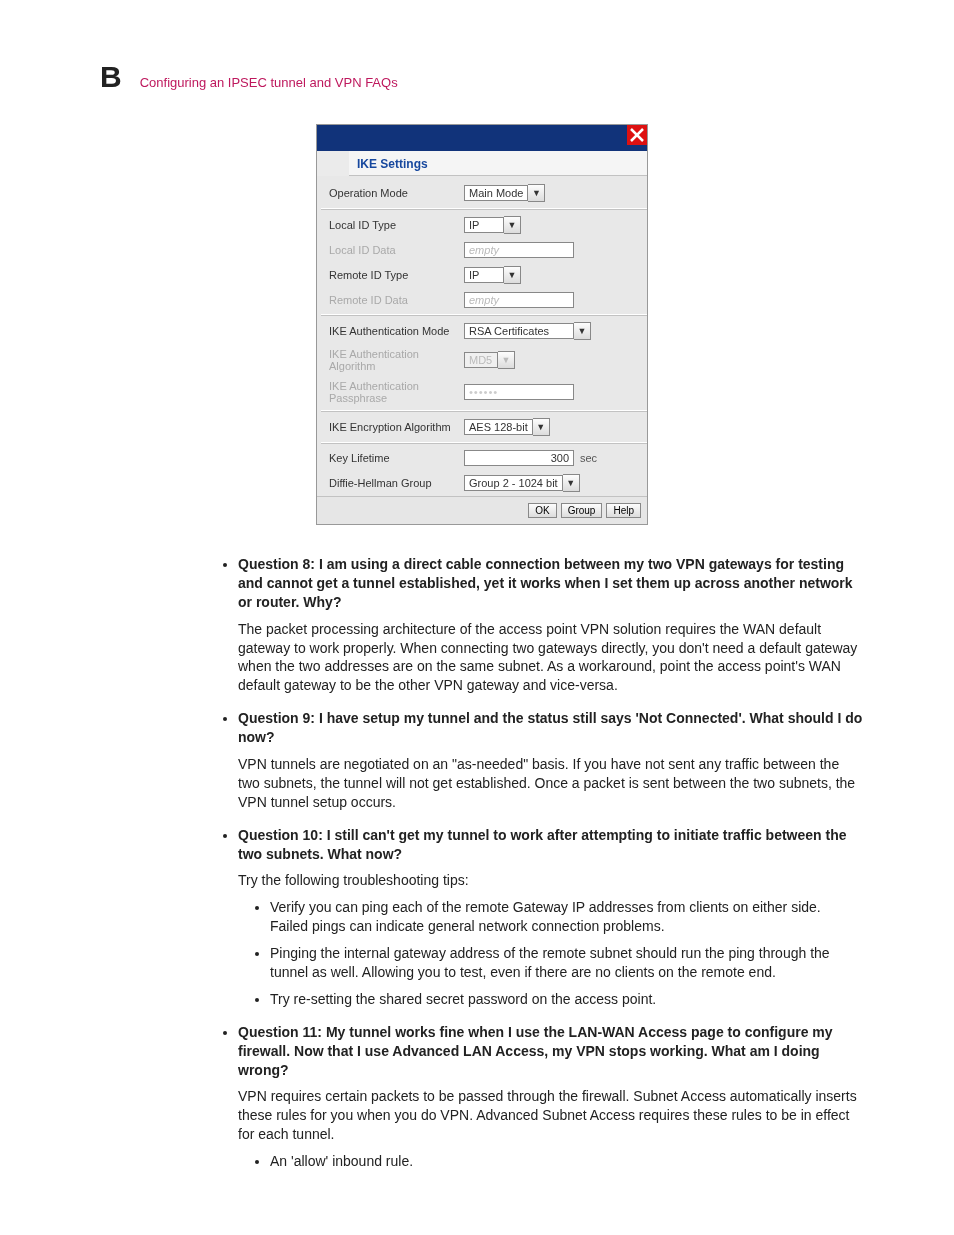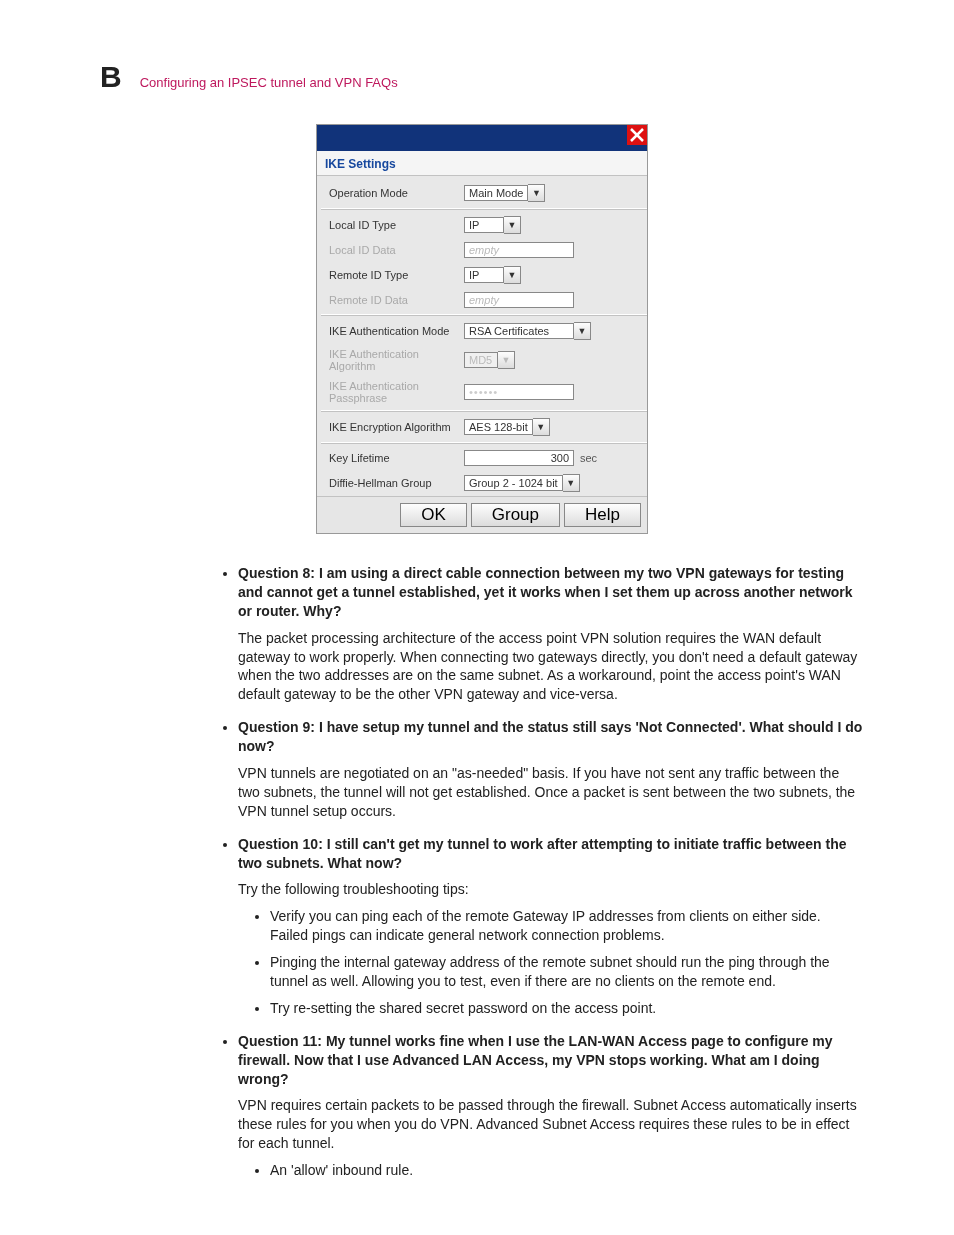--- a/index.html
+++ b/index.html
@@ -54,20 +54,21 @@
     width: 20px;
     height: 20px;
   }
   .dlg-title {
     padding: 6px 8px 4px;
     color: #17489e;
     font-weight: 700;
     font-size: 12px;
     border-bottom: 1px solid #c2c2c2;
     background: #f5f5f5;
+    margin-left: 32px;
   }
   .dlg-body {
     padding: 4px 0 0 4px;
     background: #e8e8e8;
   }
   .row {
     display: flex;
     align-items: center;
     padding: 4px 8px;
   }
@@ -137,22 +138,22 @@
   }
   .dlg-btns {
     border-top: 1px solid #c2c2c2;
     padding: 6px 6px;
     display: flex;
     justify-content: flex-end;
     gap: 4px;
     background: #e6e6e6;
   }
   .dlg-btns button {
-    font-size: 17px;
-    padding: 1px 20px;
+    font-size: 10px;
+    padding: 1px 6px;
     background: linear-gradient(#fdfdfd, #dcdcdc);
     border: 1px solid #888;
   }
   .dlg-status {
     font-size: 11px;
     color: #555;
     padding: 2px 4px;
     background: #f0f0f0;
     border-top: 1px solid #bbb;
   }

